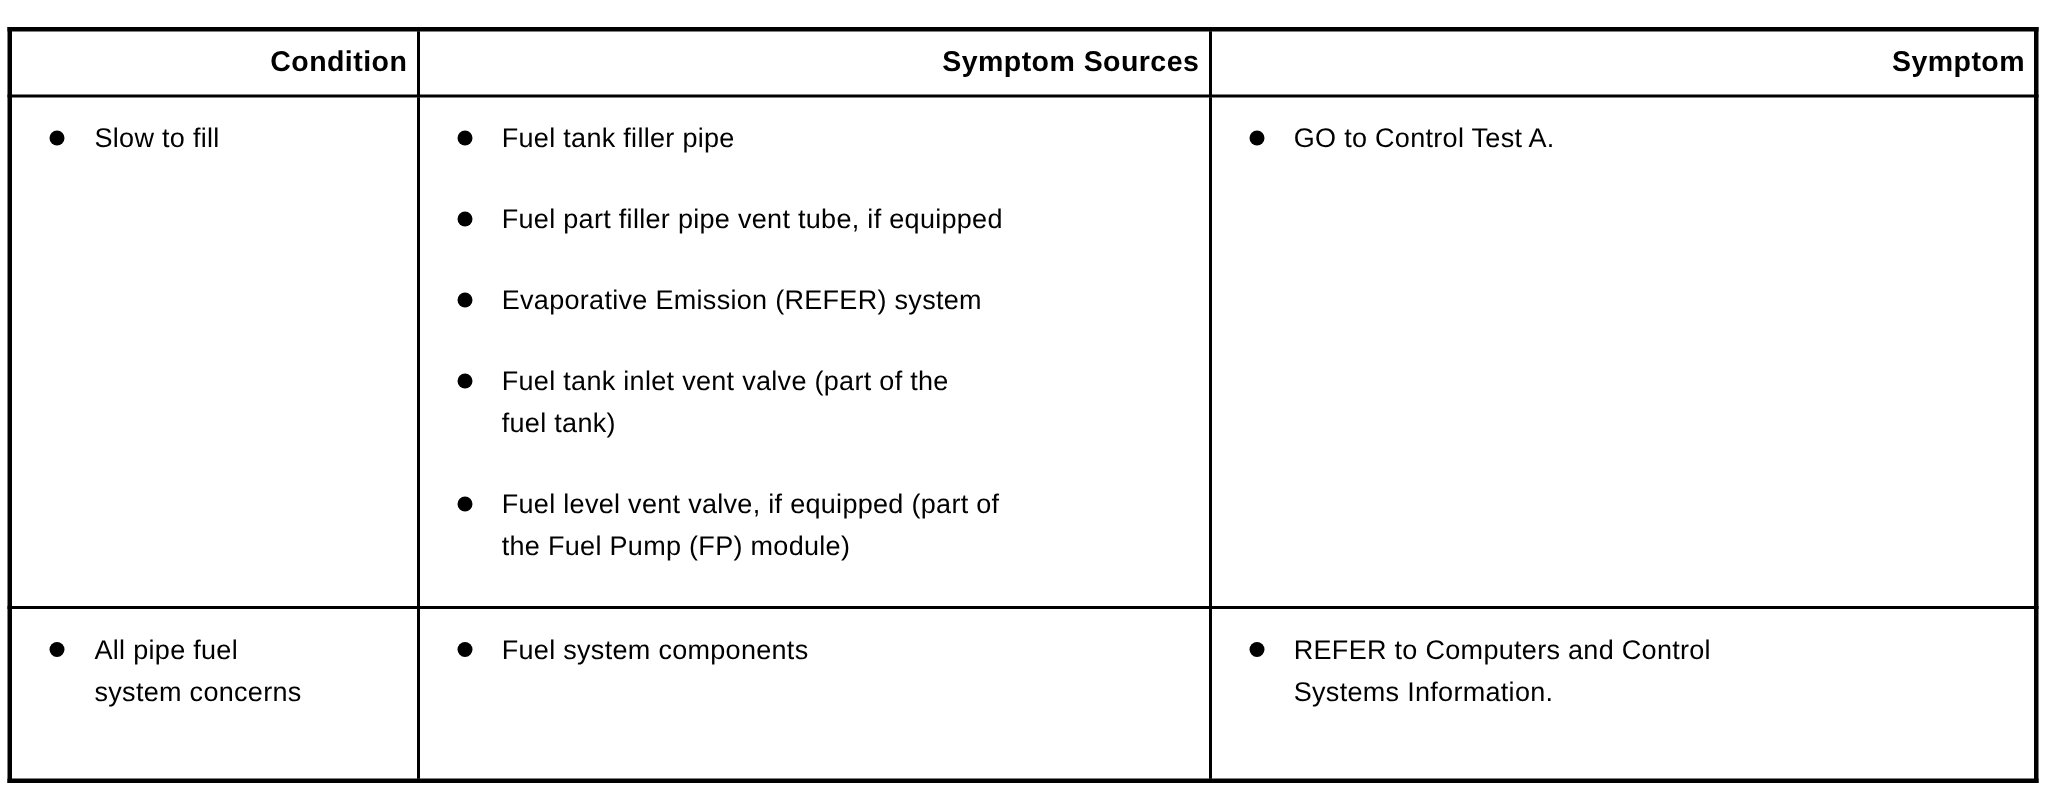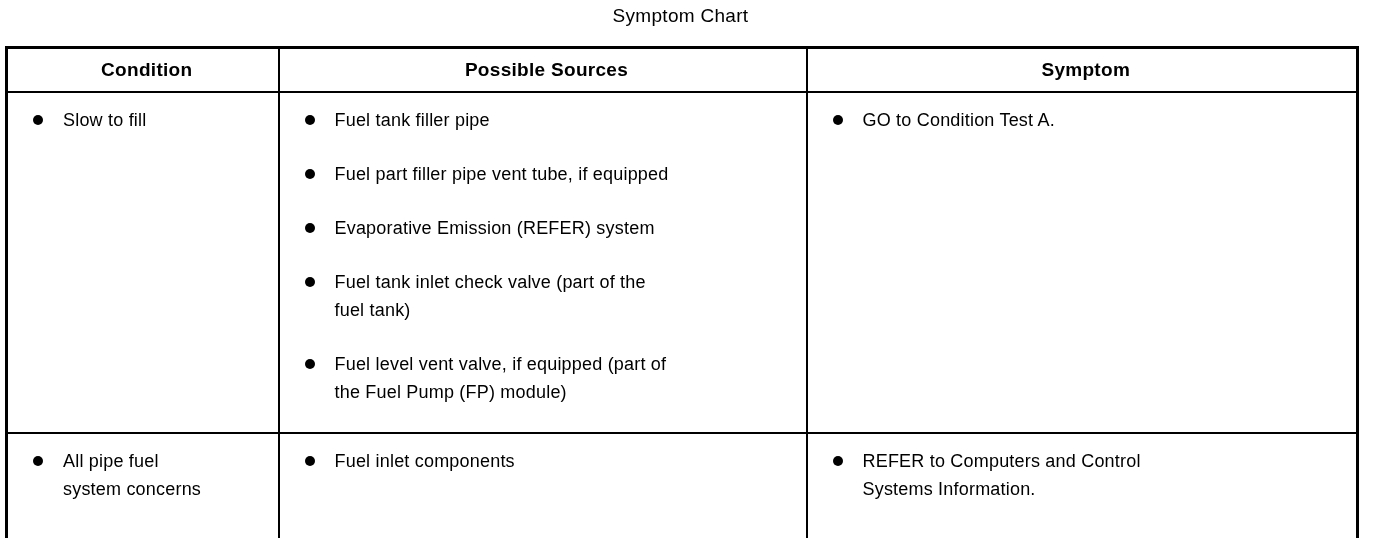--- a/index.html
+++ b/index.html
@@ -33,21 +33,21 @@
     width: 1351px;
     margin: 18px 20px 0 5px;
     border: 3px solid #000000;
   }
   th, td {
     border: 2px solid #000000;
   }
   th {
     font-size: 19px;
     font-weight: bold;
-    text-align: center;
+    text-align: right;
     vertical-align: middle;
     height: 42px;
     padding: 0 6px 0 14px;
     letter-spacing: 0.3px;
   }
   td {
     vertical-align: top;
     padding: 13px 10px 0 25px;
     border-radius: 16px;
   }
@@ -78,32 +78,31 @@
   .txt {
     white-space: pre-line;
     letter-spacing: 0.2px;
   }
 </style>
 </head>
 <body>
 
 <div class="page">
 
-  <div class="title">Symptom Chart</div>
 
   <table class="symptom-chart">
     <colgroup>
       <col style="width:272px">
       <col style="width:528px">
       <col style="width:551px">
     </colgroup>
     <thead>
       <tr>
         <th>Condition</th>
-        <th>Possible Sources</th>
+        <th>Symptom Sources</th>
         <th>Symptom</th>
       </tr>
     </thead>
     <tbody>
       <tr>
         <td class="r1">
           <ul class="bullets">
             <li class="bullet-item">
               <span class="dot"></span>
               <span class="txt">Slow to fill</span>
@@ -119,54 +118,54 @@
             <li class="bullet-item">
               <span class="dot"></span>
               <span class="txt">Fuel part filler pipe vent tube, if equipped</span>
             </li>
             <li class="bullet-item">
               <span class="dot"></span>
               <span class="txt">Evaporative Emission (REFER) system</span>
             </li>
             <li class="bullet-item">
               <span class="dot"></span>
-              <span class="txt">Fuel tank inlet check valve (part of the
+              <span class="txt">Fuel tank inlet vent valve (part of the
 fuel tank)</span>
             </li>
             <li class="bullet-item">
               <span class="dot"></span>
               <span class="txt">Fuel level vent valve, if equipped (part of
 the Fuel Pump (FP) module)</span>
             </li>
           </ul>
         </td>
         <td class="r1">
           <ul class="bullets">
             <li class="bullet-item">
               <span class="dot"></span>
-              <span class="txt">GO to Condition Test A.</span>
+              <span class="txt">GO to Control Test A.</span>
             </li>
           </ul>
         </td>
       </tr>
       <tr>
         <td class="r2">
           <ul class="bullets">
             <li class="bullet-item">
               <span class="dot"></span>
               <span class="txt">All pipe fuel
 system concerns</span>
             </li>
           </ul>
         </td>
         <td class="r2">
           <ul class="bullets">
             <li class="bullet-item">
               <span class="dot"></span>
-              <span class="txt">Fuel inlet components</span>
+              <span class="txt">Fuel system components</span>
             </li>
           </ul>
         </td>
         <td class="r2">
           <ul class="bullets">
             <li class="bullet-item">
               <span class="dot"></span>
               <span class="txt">REFER to Computers and Control
 Systems Information.</span>
             </li>

